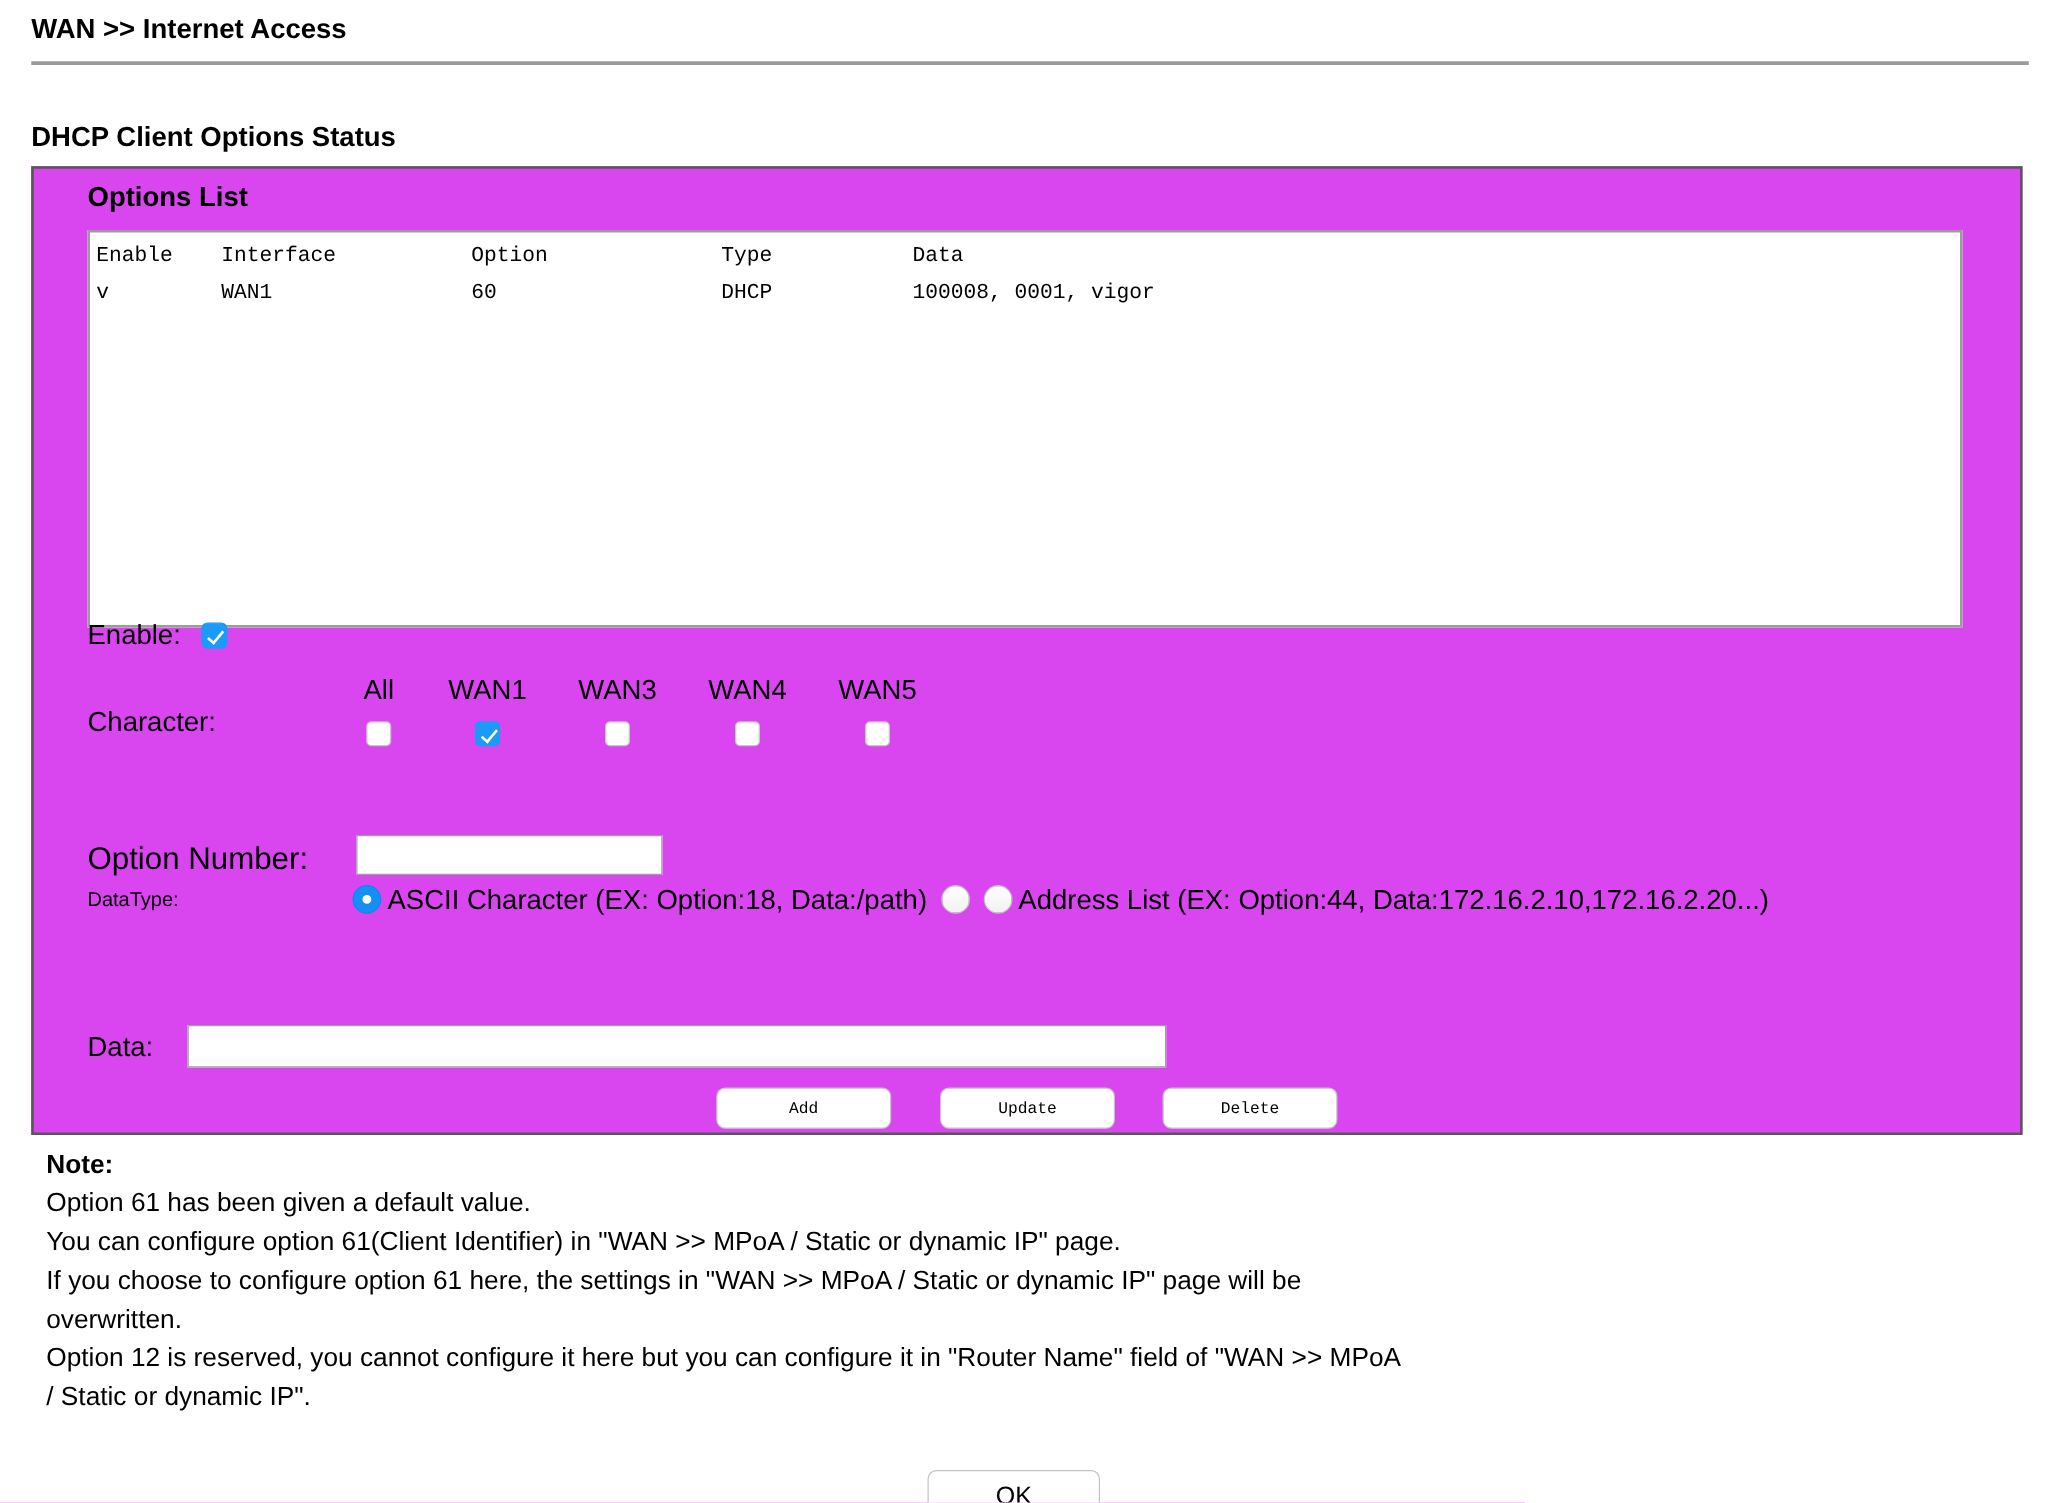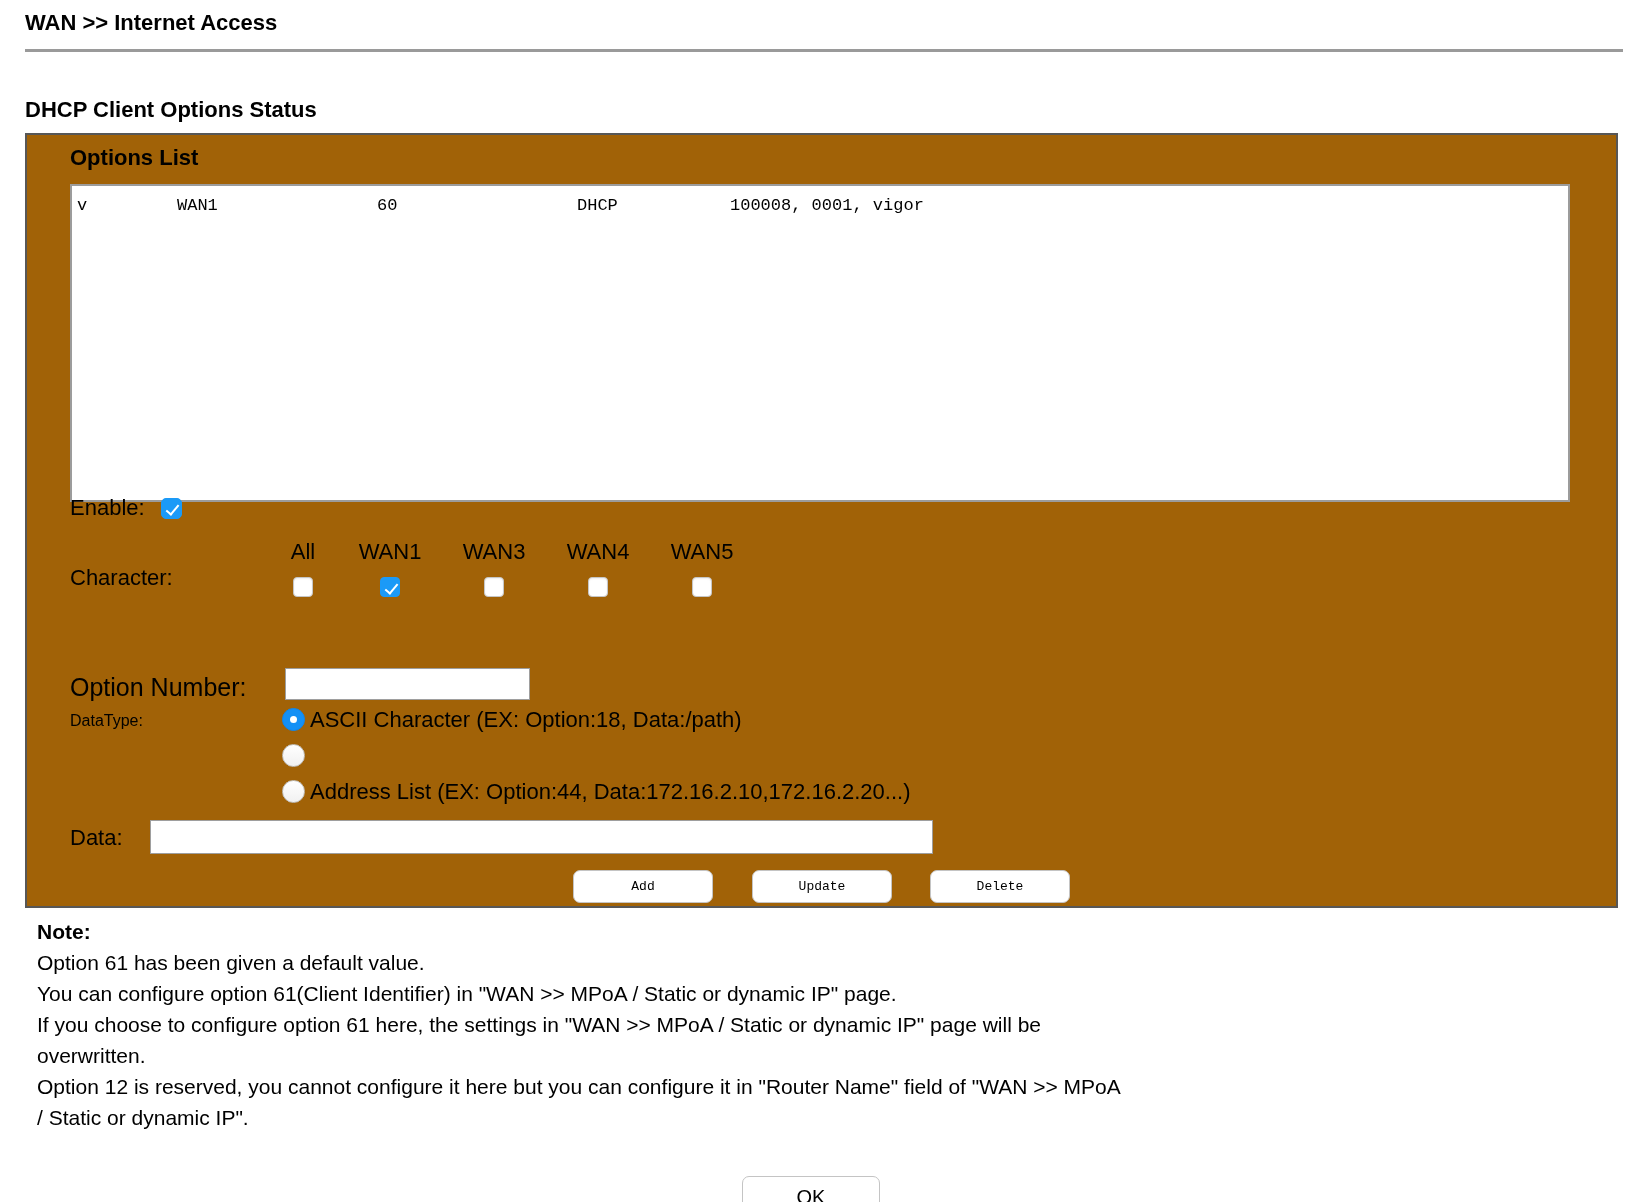--- a/index.html
+++ b/index.html
@@ -11,21 +11,21 @@
   .abs { position:absolute; }
 
   
   .breadcrumb { left:25px; top:10px; font-size:22px; font-weight:bold; }
   .top-rule { left:25px; top:49px; width:1598px; height:3px; background:#9a9a9a; }
   .section-title { left:25px; top:97px; font-size:22px; font-weight:bold; }
 
   
   .panel {
     left:25px; top:133px; width:1593px; height:775px;
-    border:2px solid #575757; background:#a16207;
+    border:2px solid #575757; background:#d946ef;
   }
   .options-title { left:43px; top:10px; font-size:22px; font-weight:bold; }
 
   .list-box {
     left:43px; top:49px; width:1500px; height:318px;
     border:2px solid #9c9c9c; background:#fff;
     font-family:"Liberation Mono","DejaVu Sans Mono",monospace;
     font-size:17px; line-height:29px; padding:5px 0 0 5px;
   }
   .lrow { display:flex; }
@@ -70,21 +70,21 @@
   .iface-col.col-all { min-width:44px; }
   .iface-col { min-width:78px; }
   .iface-col .checkbox { width:20px; height:20px; border-radius:4px; }
   .iface-col .checkbox.checked::after { left:6.5px; top:2.5px; }
 
   .optnum-label { left:43px; top:538px; font-size:25px; }
   .optnum-input { left:258px; top:533px; width:245px; height:32px;
     border:1px solid #9e9e9e; font-size:18px; padding:0 6px; background:#fff; }
 
   .datatype-label { left:43px; top:577px; font-size:16px; }
-  .radio-group { left:255px; top:572px; display:flex; flex-direction:column; gap:11px; }
+  .radio-group { left:255px; top:572px; display:flex; flex-direction:row; gap:11px; }
   .radio-row { display:flex; align-items:center; gap:5px; height:25px; }
   .radio-row .radio-label { font-size:22px; }
 
   .data-label { left:43px; top:690px; font-size:22px; }
   .data-input { left:123px; top:685px; width:783px; height:34px;
     border:1px solid #9e9e9e; font-size:18px; padding:0 6px; background:#fff; }
 
   .btn {
     position:absolute; top:735px; width:140px; height:33px;
     background:#fff; border:1px solid #c4c4c4; border-radius:7px;
@@ -112,20 +112,27 @@
 
 <div class="abs breadcrumb">WAN &gt;&gt; Internet Access</div>
 <div class="abs top-rule"></div>
 <div class="abs section-title">DHCP Client Options Status</div>
 
 <div class="abs panel">
 
   <div class="abs options-title">Options List</div>
 
   <div class="abs list-box">
+    <div class="lrow">
+      <span class="lc-enable">Enable</span>
+      <span class="lc-iface">Interface</span>
+      <span class="lc-option">Option</span>
+      <span class="lc-type">Type</span>
+      <span class="lc-data">Data</span>
+    </div>
     <div class="lrow">
       <span class="lc-enable">v</span>
       <span class="lc-iface">WAN1</span>
       <span class="lc-option">60</span>
       <span class="lc-type">DHCP</span>
       <span class="lc-data">100008, 0001, vigor</span>
     </div>
   </div>
 
   <div class="abs enable-row">

